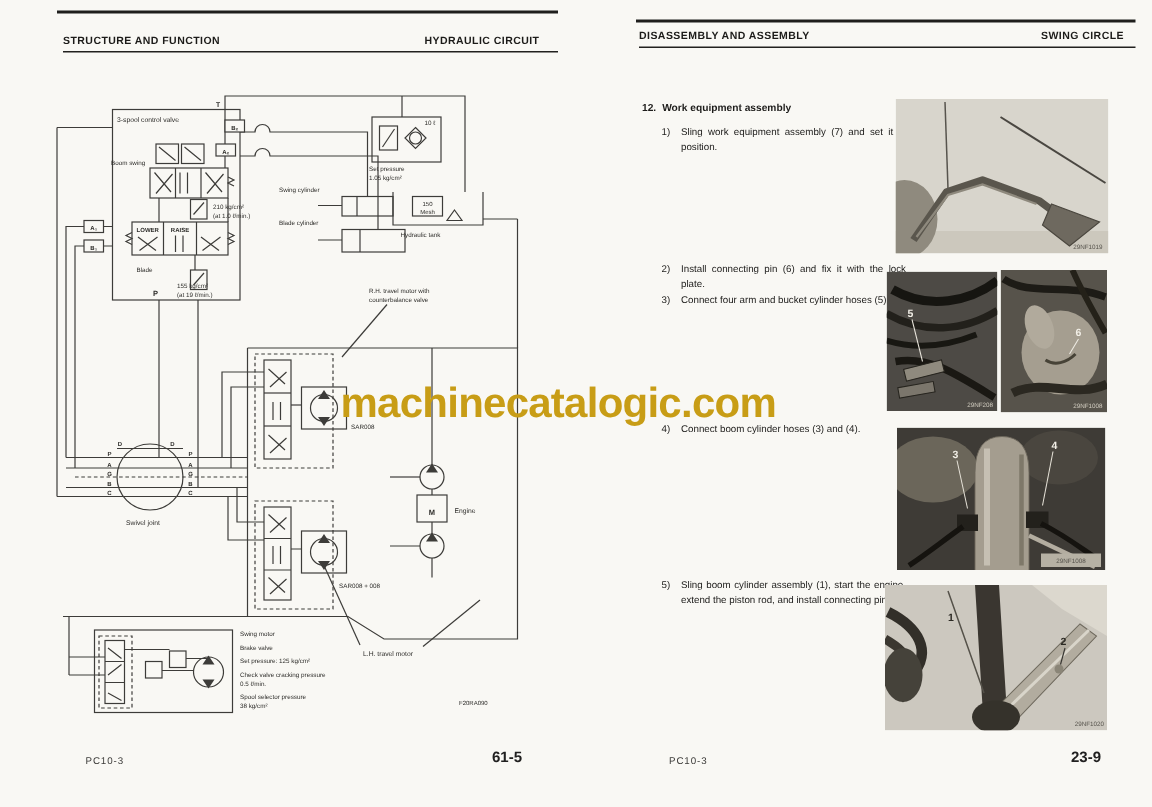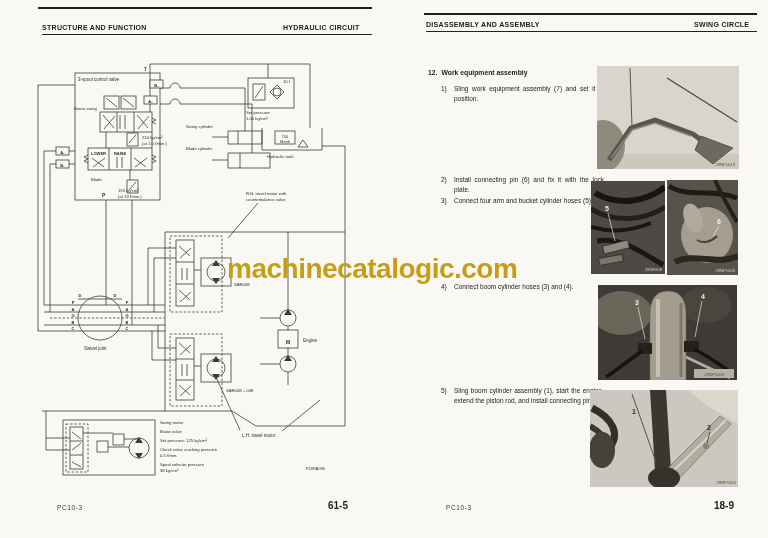--- a/index.html
+++ b/index.html
@@ -354,15 +354,15 @@
       <line x1="120" y1="42" x2="117" y2="53" stroke="#3a3833" stroke-width="0.8"></line>
       <text x="42" y="24" class="callout-dark">1</text>
       <text x="117" y="40" class="callout-dark">2</text>
       <text x="146" y="94" class="photo-code-dark end">29NF1020</text>
     </svg>
   </div>
 
   <div class="footer-model" style="left:57px; top:504px;">PC10-3</div>
   <div class="footer-page" style="left:328px; top:500px;">61-5</div>
   <div class="footer-model" style="left:446px; top:504px;">PC10-3</div>
-  <div class="footer-page" style="left:714px; top:500px;">18-9</div>
+  <div class="footer-page" style="left:714px; top:500px;">23-9</div>
 
 </div>
 
 </body></html>

